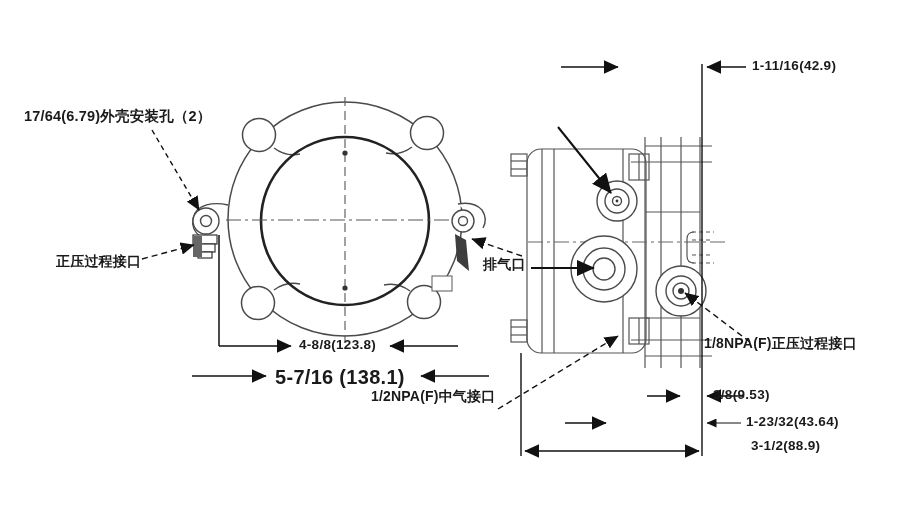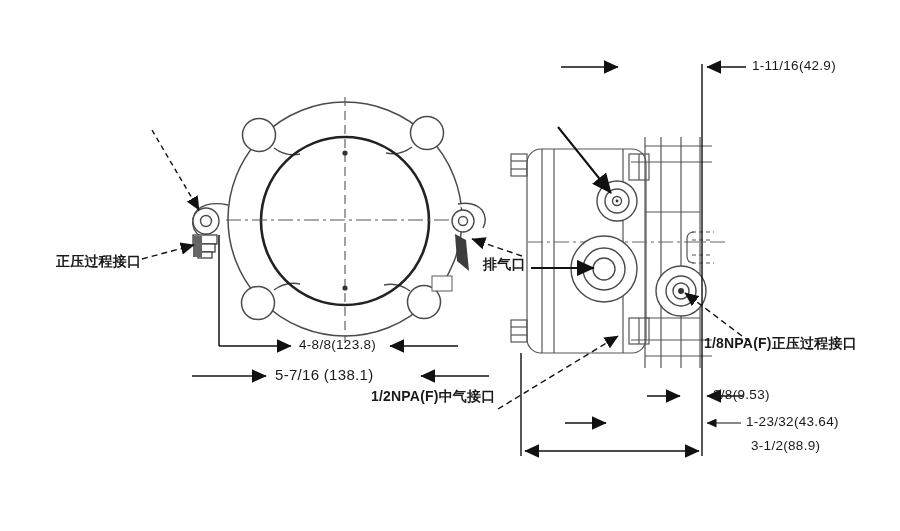--- a/index.html
+++ b/index.html
@@ -5,21 +5,21 @@
   html,body{margin:0;padding:0;background:#fff;}
   #stage{
     position:relative;width:900px;height:531px;background:#ffffff;
     font-family:"Liberation Sans","DejaVu Sans",sans-serif;overflow:hidden;
   }
   #lineart{position:absolute;left:0;top:0;}
   .lbl{
     position:absolute;color:#1a1a1a;font-weight:600;white-space:nowrap;
     font-size:14px;line-height:1.15;letter-spacing:.2px;
   }
-  .dim{font-size:13.5px;font-weight:400;letter-spacing:.3px;}
+  .dim{font-size:13.5px;font-weight:700;letter-spacing:.3px;}
 </style>
 </head>
 <body>
 
 <div id="stage">
 
   <svg id="lineart" width="900" height="531" viewBox="0 0 900 531">
     <defs>
       <marker id="arr" markerWidth="11" markerHeight="9" refX="9.5" refY="4.5" orient="auto">
         <path d="M0,0 L10,4.5 L0,9 Z" fill="#111"></path>
@@ -174,26 +174,27 @@
       <line x1="743" y1="396" x2="707" y2="396" marker-end="url(#arr)"></line>
 
       <line x1="565" y1="423" x2="606" y2="423" marker-end="url(#arr)"></line>
       <line x1="741" y1="423" x2="707" y2="423" stroke-width="1" marker-end="url(#arr)"></line>
 
       <line x1="612" y1="451" x2="525" y2="451" marker-end="url(#arr)"></line>
       <line x1="612" y1="451" x2="699" y2="451" marker-end="url(#arr)"></line>
     </g>
   </svg>
 
+  <div class="lbl" style="left:24px;top:108px;font-size:14.5px">17/64(6.79)外壳安装孔（2）</div>
 
   <div class="lbl" style="left:56px;top:253px">正压过程接口</div>
 
   <div class="lbl dim" style="left:299px;top:337px">4-8/8(123.8)</div>
 
-  <div class="lbl dim" style="left:275px;top:366px;font-size:15px">5-7/16 (138.1)</div>
+  <div class="lbl dim" style="left:275px;top:366px;font-size:20px">5-7/16 (138.1)</div>
 
 
   <div class="lbl" style="left:483px;top:256px">排气口</div>
 
   <div class="lbl" style="left:704px;top:335px">1/8NPA(F)正压过程接口</div>
 
   <div class="lbl" style="left:371px;top:388px">1/2NPA(F)中气接口</div>
 
   <div class="lbl dim" style="left:752px;top:58px">1-11/16(42.9)</div>
 

